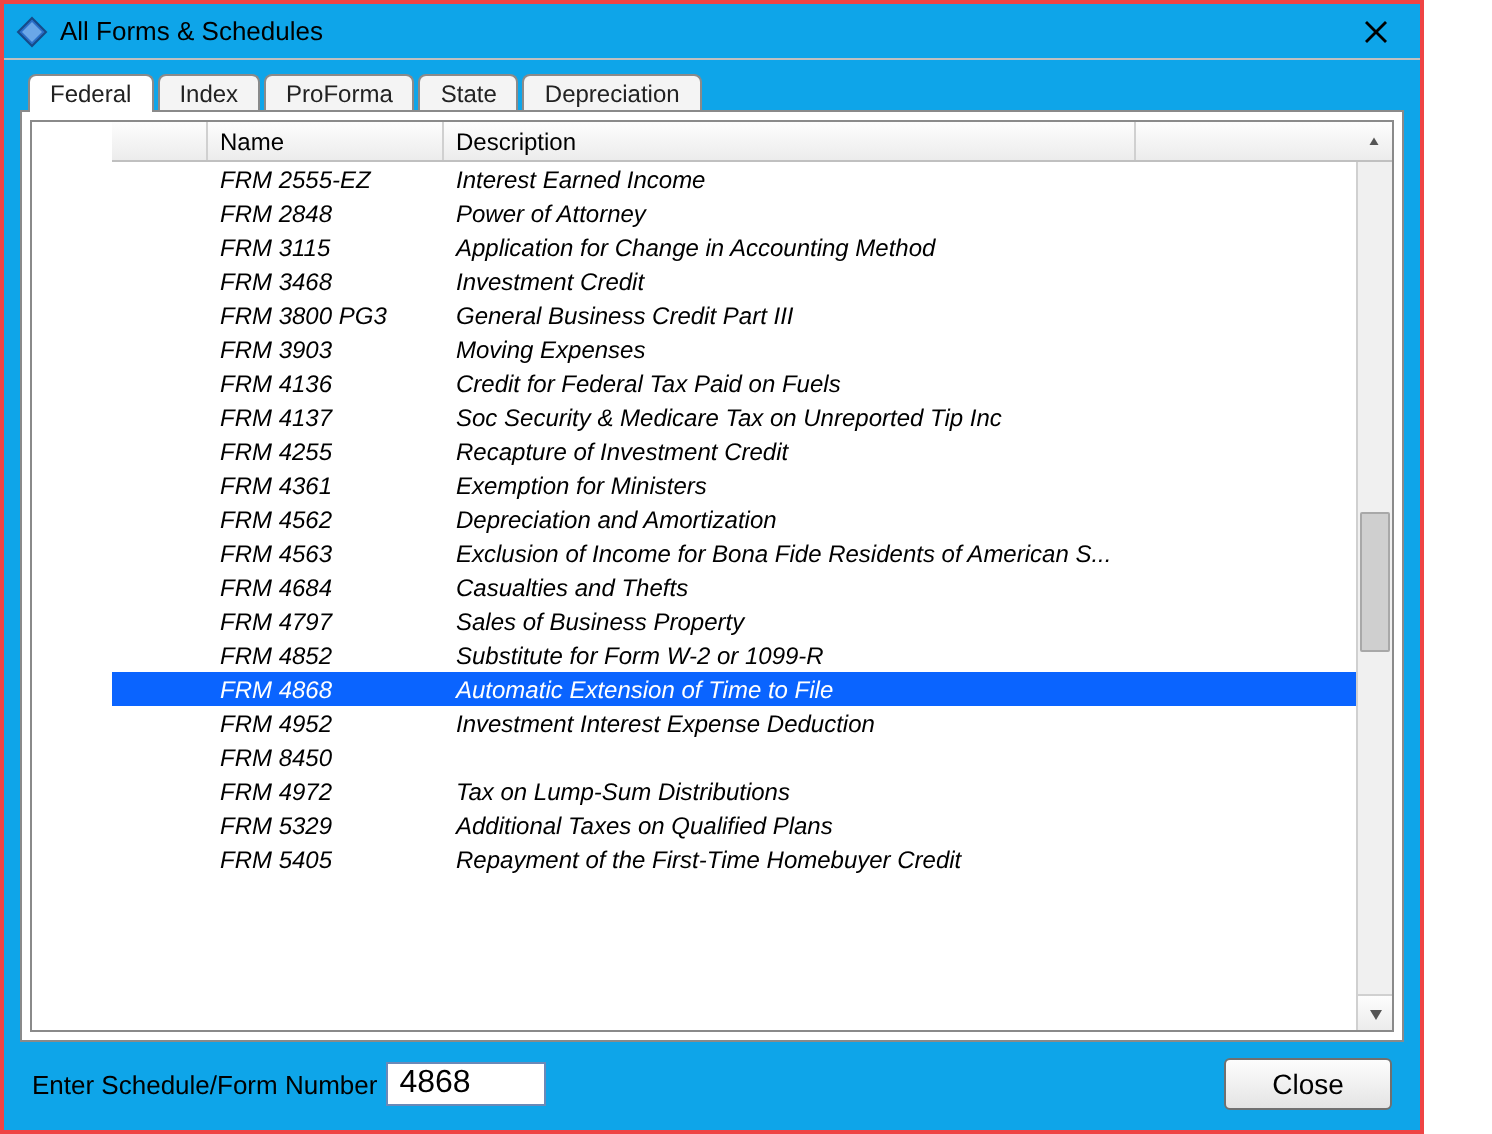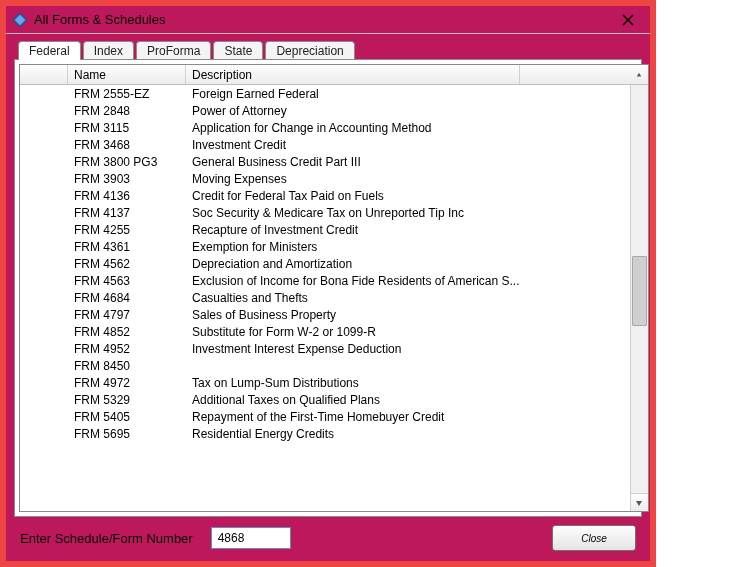--- a/index.html
+++ b/index.html
@@ -4,26 +4,26 @@
 <style>
   * { box-sizing: border-box; }
   html, body {
     margin: 0; padding: 0;
     font-family: "Segoe UI", Tahoma, sans-serif;
     font-size: 12px;
     background: #fff;
     color: #000;
   }
   .window {
-    width: 656px;
+    width: 712px;
     height: 567px;
-    border: 6px solid #ef4444;
+    border: 2px solid #ef4444;
     display: flex;
     flex-direction: column;
-    background: #be185d;
+    background: #0ea5e9;
   }
   .titlebar {
     height: 28px;
     display: flex;
     align-items: center;
     padding: 0 6px;
     border-bottom: 1px solid #c0c0c0;
   }
   .titlebar .app-icon {
     width: 16px; height: 16px;
@@ -82,20 +82,21 @@
     position: relative;
     padding: 4px;
   }
   .listbox {
     flex: 1;
     border: 1px solid #8a8a8a;
     display: flex;
     flex-direction: column;
     min-height: 0;
     background: #fff;
+    padding-left: 40px;
   }
   .list-header {
     display: flex;
     background: #f3f3f3;
     border-bottom: 1px solid #c0c0c0;
     font-size: 12px;
     height: 20px;
     align-items: stretch;
   }
   .list-header .hcell {
@@ -117,20 +118,21 @@
     color: #555;
   }
   .list-scroll {
     flex: 1;
     display: flex;
     min-height: 0;
   }
   .rows {
     flex: 1;
     overflow: hidden;
+    font-style: italic;
   }
   .row {
     display: flex;
     height: 17px;
     align-items: center;
     cursor: pointer;
   }
   .row .cell { padding: 0 6px; white-space: nowrap; overflow: hidden; text-overflow: clip; }
   .cell.icon { width: 48px; }
   .cell.name { width: 118px; }
@@ -163,43 +165,42 @@
     top: 42%;
     height: 70px;
     background: #cfcfcf;
     border: 1px solid #a8a8a8;
     border-radius: 1px;
   }
   .footer {
     display: flex;
     align-items: center;
     padding: 8px 6px 2px 6px;
-    gap: 18px;
+    gap: 4px;
   }
   .footer .label {
     font-size: 13px;
   }
   .footer input[type=text] {
     width: 80px;
     height: 22px;
     border: 1px solid #6a89b8;
     padding: 2px 6px;
-    font-size: 12px;
+    font-size: 16px;
     font-family: inherit;
   }
   .footer .spacer { flex: 1; }
   .footer button.close-btn {
     width: 84px;
     height: 26px;
     border: 1px solid #707070;
     border-radius: 3px;
     background: linear-gradient(#fdfdfd, #e4e4e4);
-    font-size: 10px;
-    cursor: pointer;
-    font-style: italic;
+    font-size: 14px;
+    cursor: pointer;
   }
 </style>
 </head>
 <body>
 
 <div class="window">
   <div class="titlebar">
     <span class="app-icon">
       <svg width="16" height="16" viewBox="0 0 16 16">
         <polygon points="8,1 15,8 8,15 1,8" fill="#2a6fc9" stroke="#164a88" stroke-width="1"></polygon>
@@ -235,21 +236,21 @@
             <svg width="8" height="8" viewBox="0 0 8 8">
                 <polygon points="4,1 7,6 1,6" fill="#555"></polygon>
               </svg>
           </div>
         </div>
         <div class="list-scroll">
           <div class="rows" id="rows">
               <div class="row">
                 <div class="cell icon"></div>
                 <div class="cell name">FRM 2555-EZ</div>
-                <div class="cell desc">Foreign Earned Federal</div>
+                <div class="cell desc">Interest Earned Income</div>
               </div>
               <div class="row">
                 <div class="cell icon"></div>
                 <div class="cell name">FRM 2848</div>
                 <div class="cell desc">Power of Attorney</div>
               </div>
               <div class="row">
                 <div class="cell icon"></div>
                 <div class="cell name">FRM 3115</div>
                 <div class="cell desc">Application for Change in Accounting Method</div>
@@ -307,20 +308,25 @@
               <div class="row">
                 <div class="cell icon"></div>
                 <div class="cell name">FRM 4797</div>
                 <div class="cell desc">Sales of Business Property</div>
               </div>
               <div class="row">
                 <div class="cell icon"></div>
                 <div class="cell name">FRM 4852</div>
                 <div class="cell desc">Substitute for Form W-2 or 1099-R</div>
               </div>
+              <div class="row selected">
+                <div class="cell icon"></div>
+                <div class="cell name">FRM 4868</div>
+                <div class="cell desc">Automatic Extension of Time to File</div>
+              </div>
               <div class="row">
                 <div class="cell icon"></div>
                 <div class="cell name">FRM 4952</div>
                 <div class="cell desc">Investment Interest Expense Deduction</div>
               </div>
               <div class="row">
                 <div class="cell icon"></div>
                 <div class="cell name">FRM 8450</div>
               </div>
               <div class="row">
@@ -330,25 +336,20 @@
               </div>
               <div class="row">
                 <div class="cell icon"></div>
                 <div class="cell name">FRM 5329</div>
                 <div class="cell desc">Additional Taxes on Qualified Plans</div>
               </div>
               <div class="row">
                 <div class="cell icon"></div>
                 <div class="cell name">FRM 5405</div>
                 <div class="cell desc">Repayment of the First-Time Homebuyer Credit</div>
-              </div>
-              <div class="row">
-                <div class="cell icon"></div>
-                <div class="cell name">FRM 5695</div>
-                <div class="cell desc">Residential Energy Credits</div>
               </div>
             </div>
           <div class="vscroll">
             <div class="track">
               <div class="thumb"></div>
             </div>
             <div class="arrow down">
               <svg width="8" height="8" viewBox="0 0 8 8">
                   <polygon points="1,2 7,2 4,7" fill="#555"></polygon>
                 </svg>

